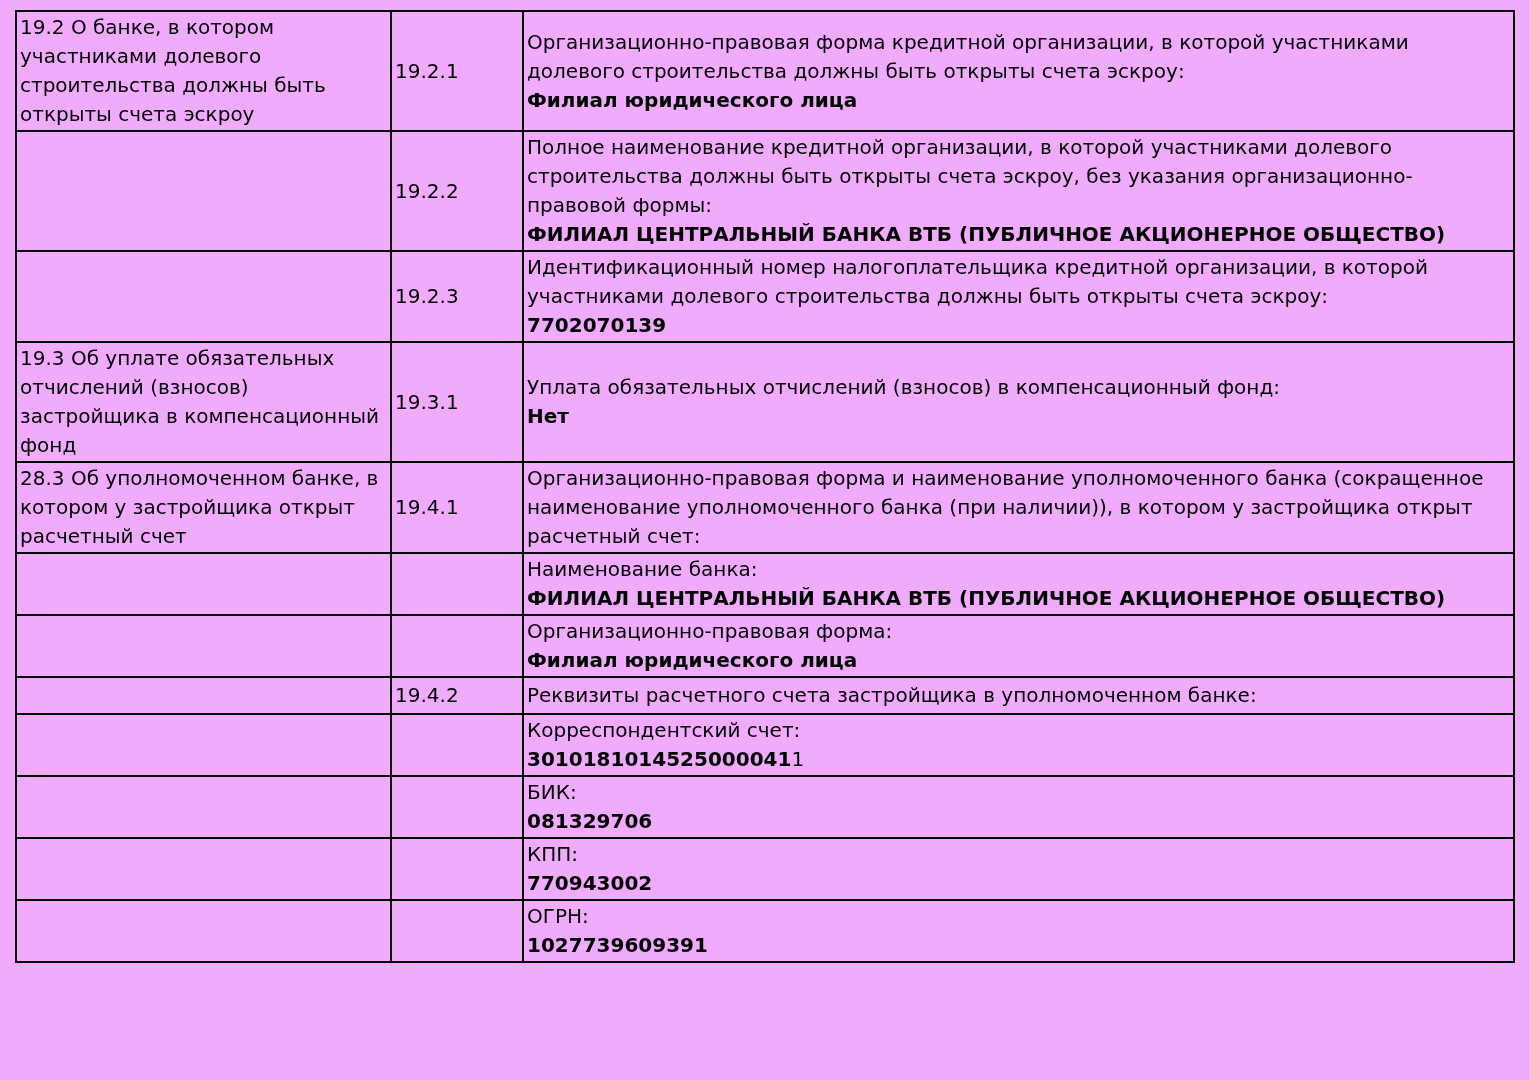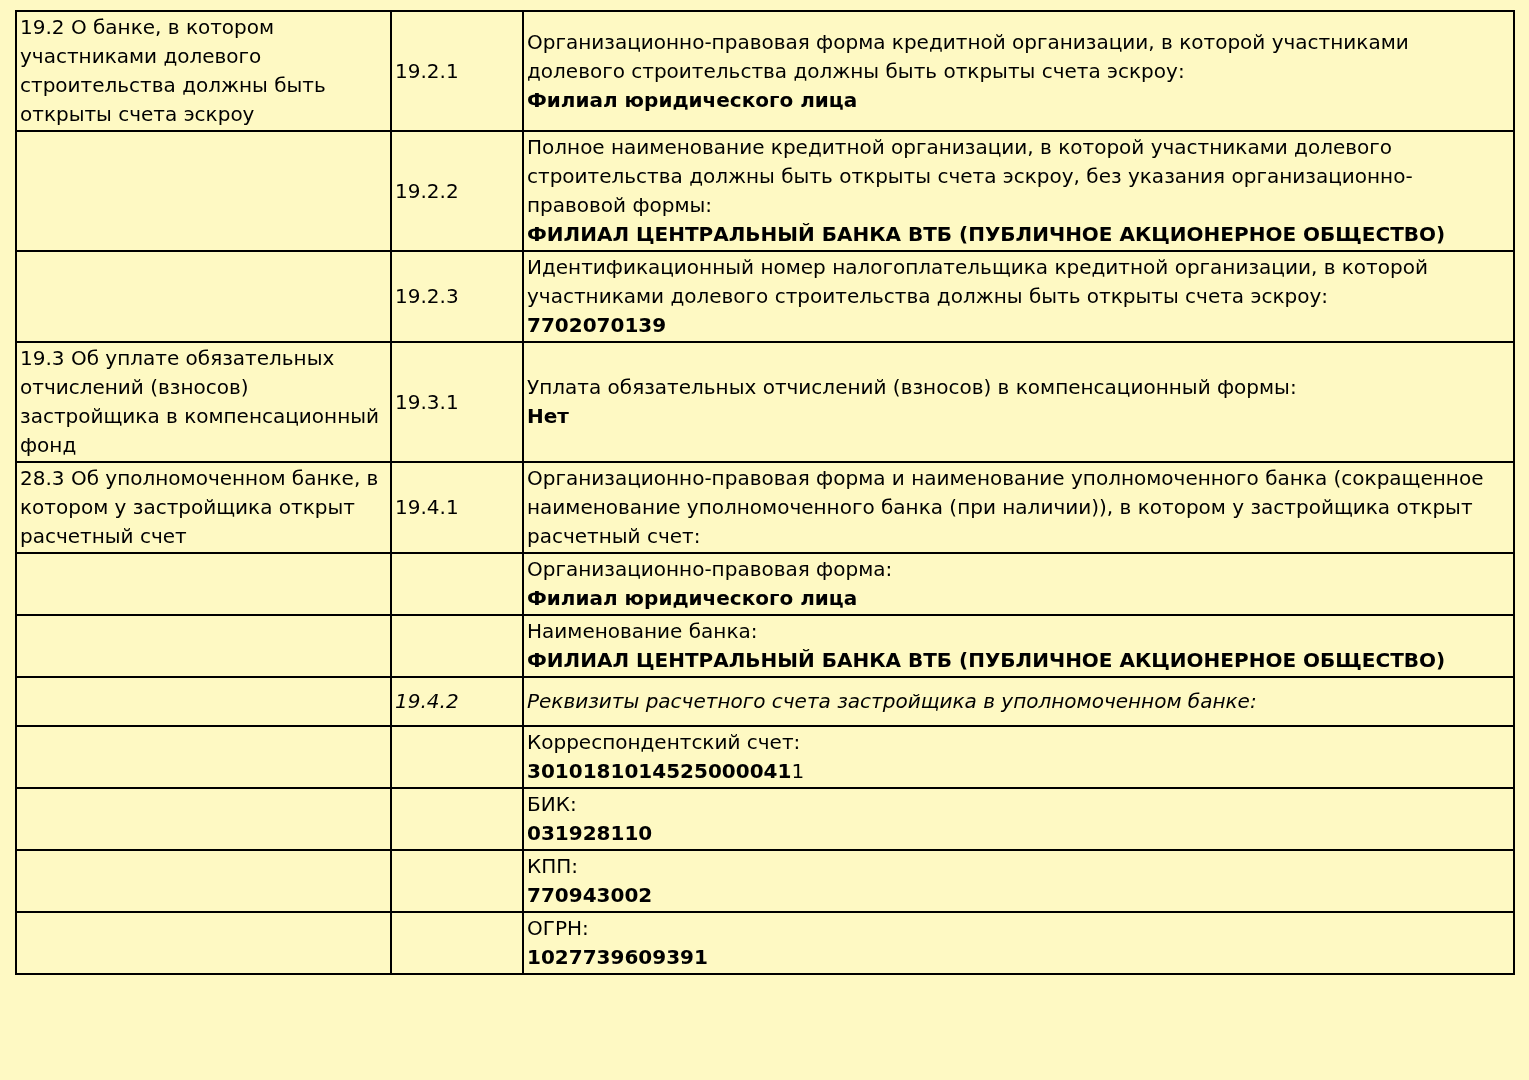--- a/index.html
+++ b/index.html
@@ -1,21 +1,21 @@
 <!DOCTYPE html>
 <html lang="ru"><head>
 <meta charset="utf-8">
 <title>Проектная декларация — раздел 19</title>
 <style>
   html, body { margin: 0; padding: 0; }
   .page {
     position: relative;
     width: 1529px;
     height: 1080px;
-    background: #fef9c3;
+    background: #f0abfc;
     color: #000000;
     font-family: "DejaVu Sans", "Liberation Sans", sans-serif;
     overflow: hidden;
   }
   table.decl {
     position: absolute;
     left: 15px;
     top: 10px;
     width: 1498px;
     border-collapse: collapse;
@@ -35,21 +35,21 @@
   .val { font-weight: bold; }
   .val .reg { font-weight: normal; }
   
   tbody tr:nth-child(1)  { height: 120px; }
   tbody tr:nth-child(2)  { height: 110px; }
   tbody tr:nth-child(3)  { height: 85px;  }
   tbody tr:nth-child(4)  { height: 118px; }
   tbody tr:nth-child(5)  { height: 87px;  }
   tbody tr:nth-child(6)  { height: 57px;  }
   tbody tr:nth-child(7)  { height: 60px;  }
-  tbody tr:nth-child(8)  { height: 49px; font-style: italic;  }
+  tbody tr:nth-child(8)  { height: 37px;  }
   tbody tr:nth-child(9)  { height: 58px;  }
   tbody tr:nth-child(10) { height: 59px;  }
   tbody tr:nth-child(11) { height: 60px; border-radius: 15px;  }
   tbody tr:nth-child(12) { height: 60px;  }
   tbody tr:nth-child(13) { height: 58px;  }
   tbody tr:nth-child(14) { height: 62px;  }
 </style>
 </head>
 <body>
 
@@ -82,45 +82,45 @@
           <td class="c2">19.2.3</td>
           <td class="c3">
             <div>Идентификационный номер налогоплательщика кредитной организации, в которой участниками долевого строительства должны быть открыты счета эскроу:</div>
             <div class="val"><span>7702070139</span><span class="reg"></span></div>
           </td>
         </tr>
         <tr>
           <td class="c1">19.3 Об уплате обязательных отчислений (взносов) застройщика в компенсационный фонд</td>
           <td class="c2">19.3.1</td>
           <td class="c3">
-            <div>Уплата обязательных отчислений (взносов) в компенсационный формы:</div>
+            <div>Уплата обязательных отчислений (взносов) в компенсационный фонд:</div>
             <div class="val"><span>Нет</span><span class="reg"></span></div>
           </td>
         </tr>
         <tr>
           <td class="c1">28.3 Об уполномоченном банке, в котором у застройщика открыт расчетный счет</td>
           <td class="c2">19.4.1</td>
           <td class="c3">
             <div>Организационно-правовая форма и наименование уполномоченного банка (сокращенное наименование уполномоченного банка (при наличии)), в котором у застройщика открыт расчетный счет:</div>
           </td>
         </tr>
         <tr>
           <td class="c1"></td>
           <td class="c2"></td>
           <td class="c3">
-            <div>Организационно-правовая форма:</div>
-            <div class="val"><span>Филиал юридического лица</span><span class="reg"></span></div>
+            <div>Наименование банка:</div>
+            <div class="val"><span>ФИЛИАЛ ЦЕНТРАЛЬНЫЙ БАНКА ВТБ (ПУБЛИЧНОЕ АКЦИОНЕРНОЕ ОБЩЕСТВО)</span><span class="reg"></span></div>
           </td>
         </tr>
         <tr>
           <td class="c1"></td>
           <td class="c2"></td>
           <td class="c3">
-            <div>Наименование банка:</div>
-            <div class="val"><span>ФИЛИАЛ ЦЕНТРАЛЬНЫЙ БАНКА ВТБ (ПУБЛИЧНОЕ АКЦИОНЕРНОЕ ОБЩЕСТВО)</span><span class="reg"></span></div>
+            <div>Организационно-правовая форма:</div>
+            <div class="val"><span>Филиал юридического лица</span><span class="reg"></span></div>
           </td>
         </tr>
         <tr>
           <td class="c1"></td>
           <td class="c2">19.4.2</td>
           <td class="c3">
             <div>Реквизиты расчетного счета застройщика в уполномоченном банке:</div>
           </td>
         </tr>
         <tr>
@@ -129,21 +129,21 @@
           <td class="c3">
             <div>Корреспондентский счет:</div>
             <div class="val"><span>3010181014525000041</span><span class="reg">1</span></div>
           </td>
         </tr>
         <tr>
           <td class="c1"></td>
           <td class="c2"></td>
           <td class="c3">
             <div>БИК:</div>
-            <div class="val"><span>031928110</span><span class="reg"></span></div>
+            <div class="val"><span>081329706</span><span class="reg"></span></div>
           </td>
         </tr>
         <tr>
           <td class="c1"></td>
           <td class="c2"></td>
           <td class="c3">
             <div>КПП:</div>
             <div class="val"><span>770943002</span><span class="reg"></span></div>
           </td>
         </tr>

